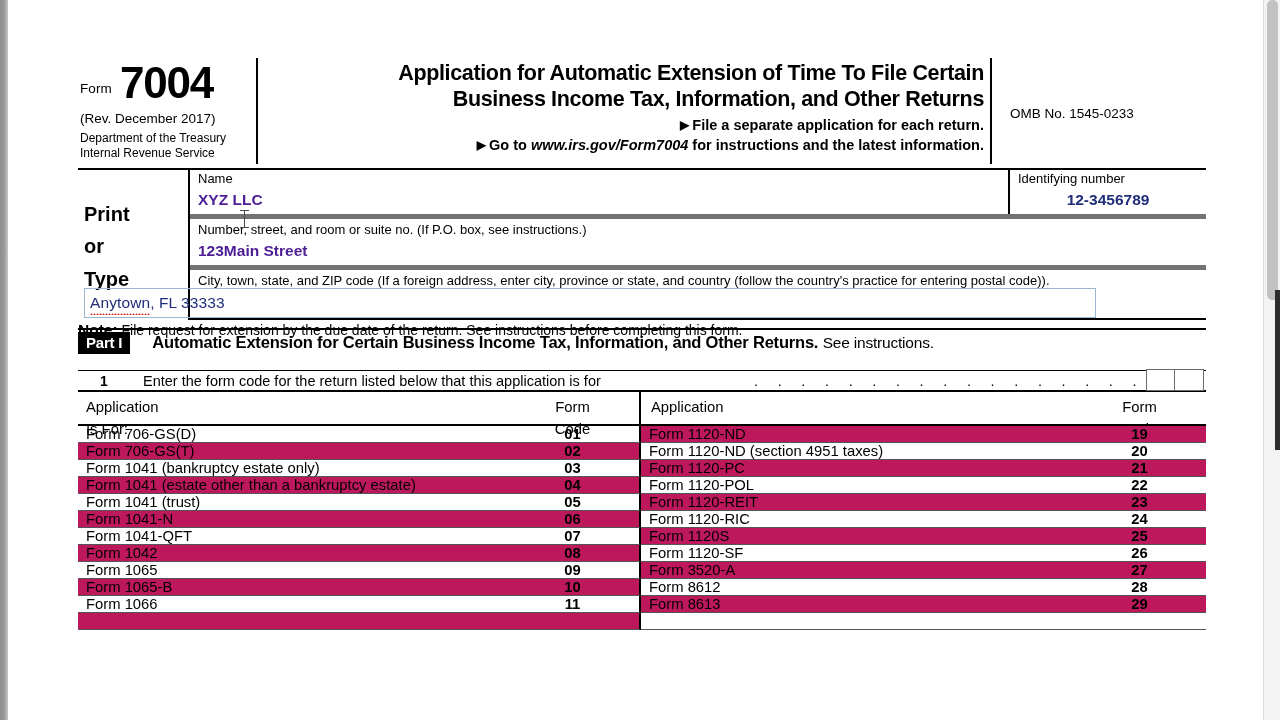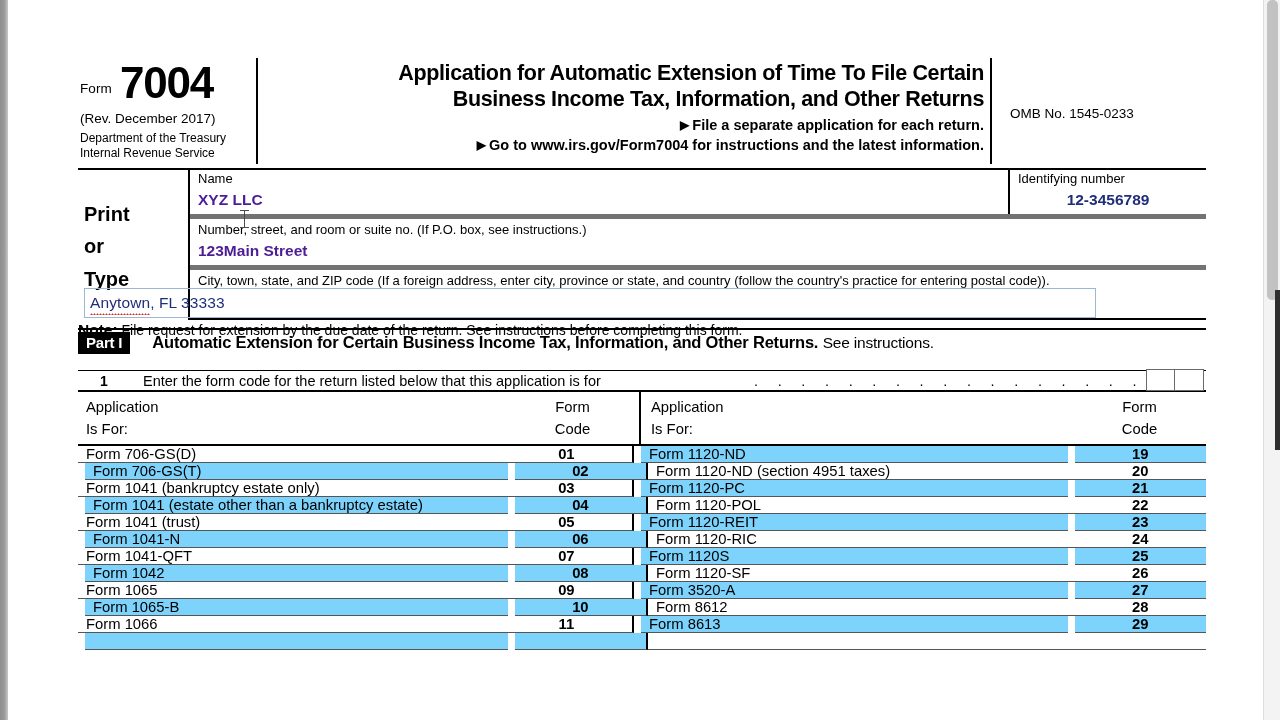--- a/index.html
+++ b/index.html
@@ -128,21 +128,21 @@
     margin-top: 5px;
     white-space: nowrap;
   }
   .title-sub2 {
     font-size: 14.5px;
     font-weight: bold;
     margin-top: 4px;
     white-space: nowrap;
   }
   .tri { font-size: 12px; position: relative; top: -1px; margin-right: 3px; }
-  .ital { }
+  .ital { font-style: italic; }
 
   .hdr-omb {
     width: 196px;
     padding-left: 18px;
     font-size: 13.5px;
     display: flex;
     align-items: center;
   }
 
   .hdr-rule {
@@ -344,21 +344,21 @@
   
   .ftable {
     position: absolute;
     left: 70px; top: 392px;
     width: 1128px;
     height: 328px;
     overflow: hidden;
   }
   .thead {
     display: flex;
-    height: 54px;
+    height: 34px;
     border-bottom: 2px solid #000;
     box-sizing: border-box;
   }
   .tbody-row {
     display: flex;
     height: 17px;
     box-sizing: border-box;
   }
   .cell {
     box-sizing: border-box;
@@ -381,21 +381,21 @@
     width: 432px;
     padding-left: 8px;
   }
   .c-code2 {
     width: 133px;
     justify-content: center;
     font-weight: bold;
   }
   .c-app, .c-code { }
   .c-app { border-right: none; }
-  .shaded { background: #7dd3fc; margin-left: 7px; }
+  .shaded { background: #be185d; }
 
   .hcell {
     box-sizing: border-box;
     font-size: 14.8px;
     padding-top: 5px;
     line-height: 1.47;
   }
   .h-app { width: 428px; padding-left: 8px; }
   .h-code { width: 135px; text-align: center; border-right: 2px solid #000; }
   .h-app2 { width: 432px; padding-left: 10px; }

